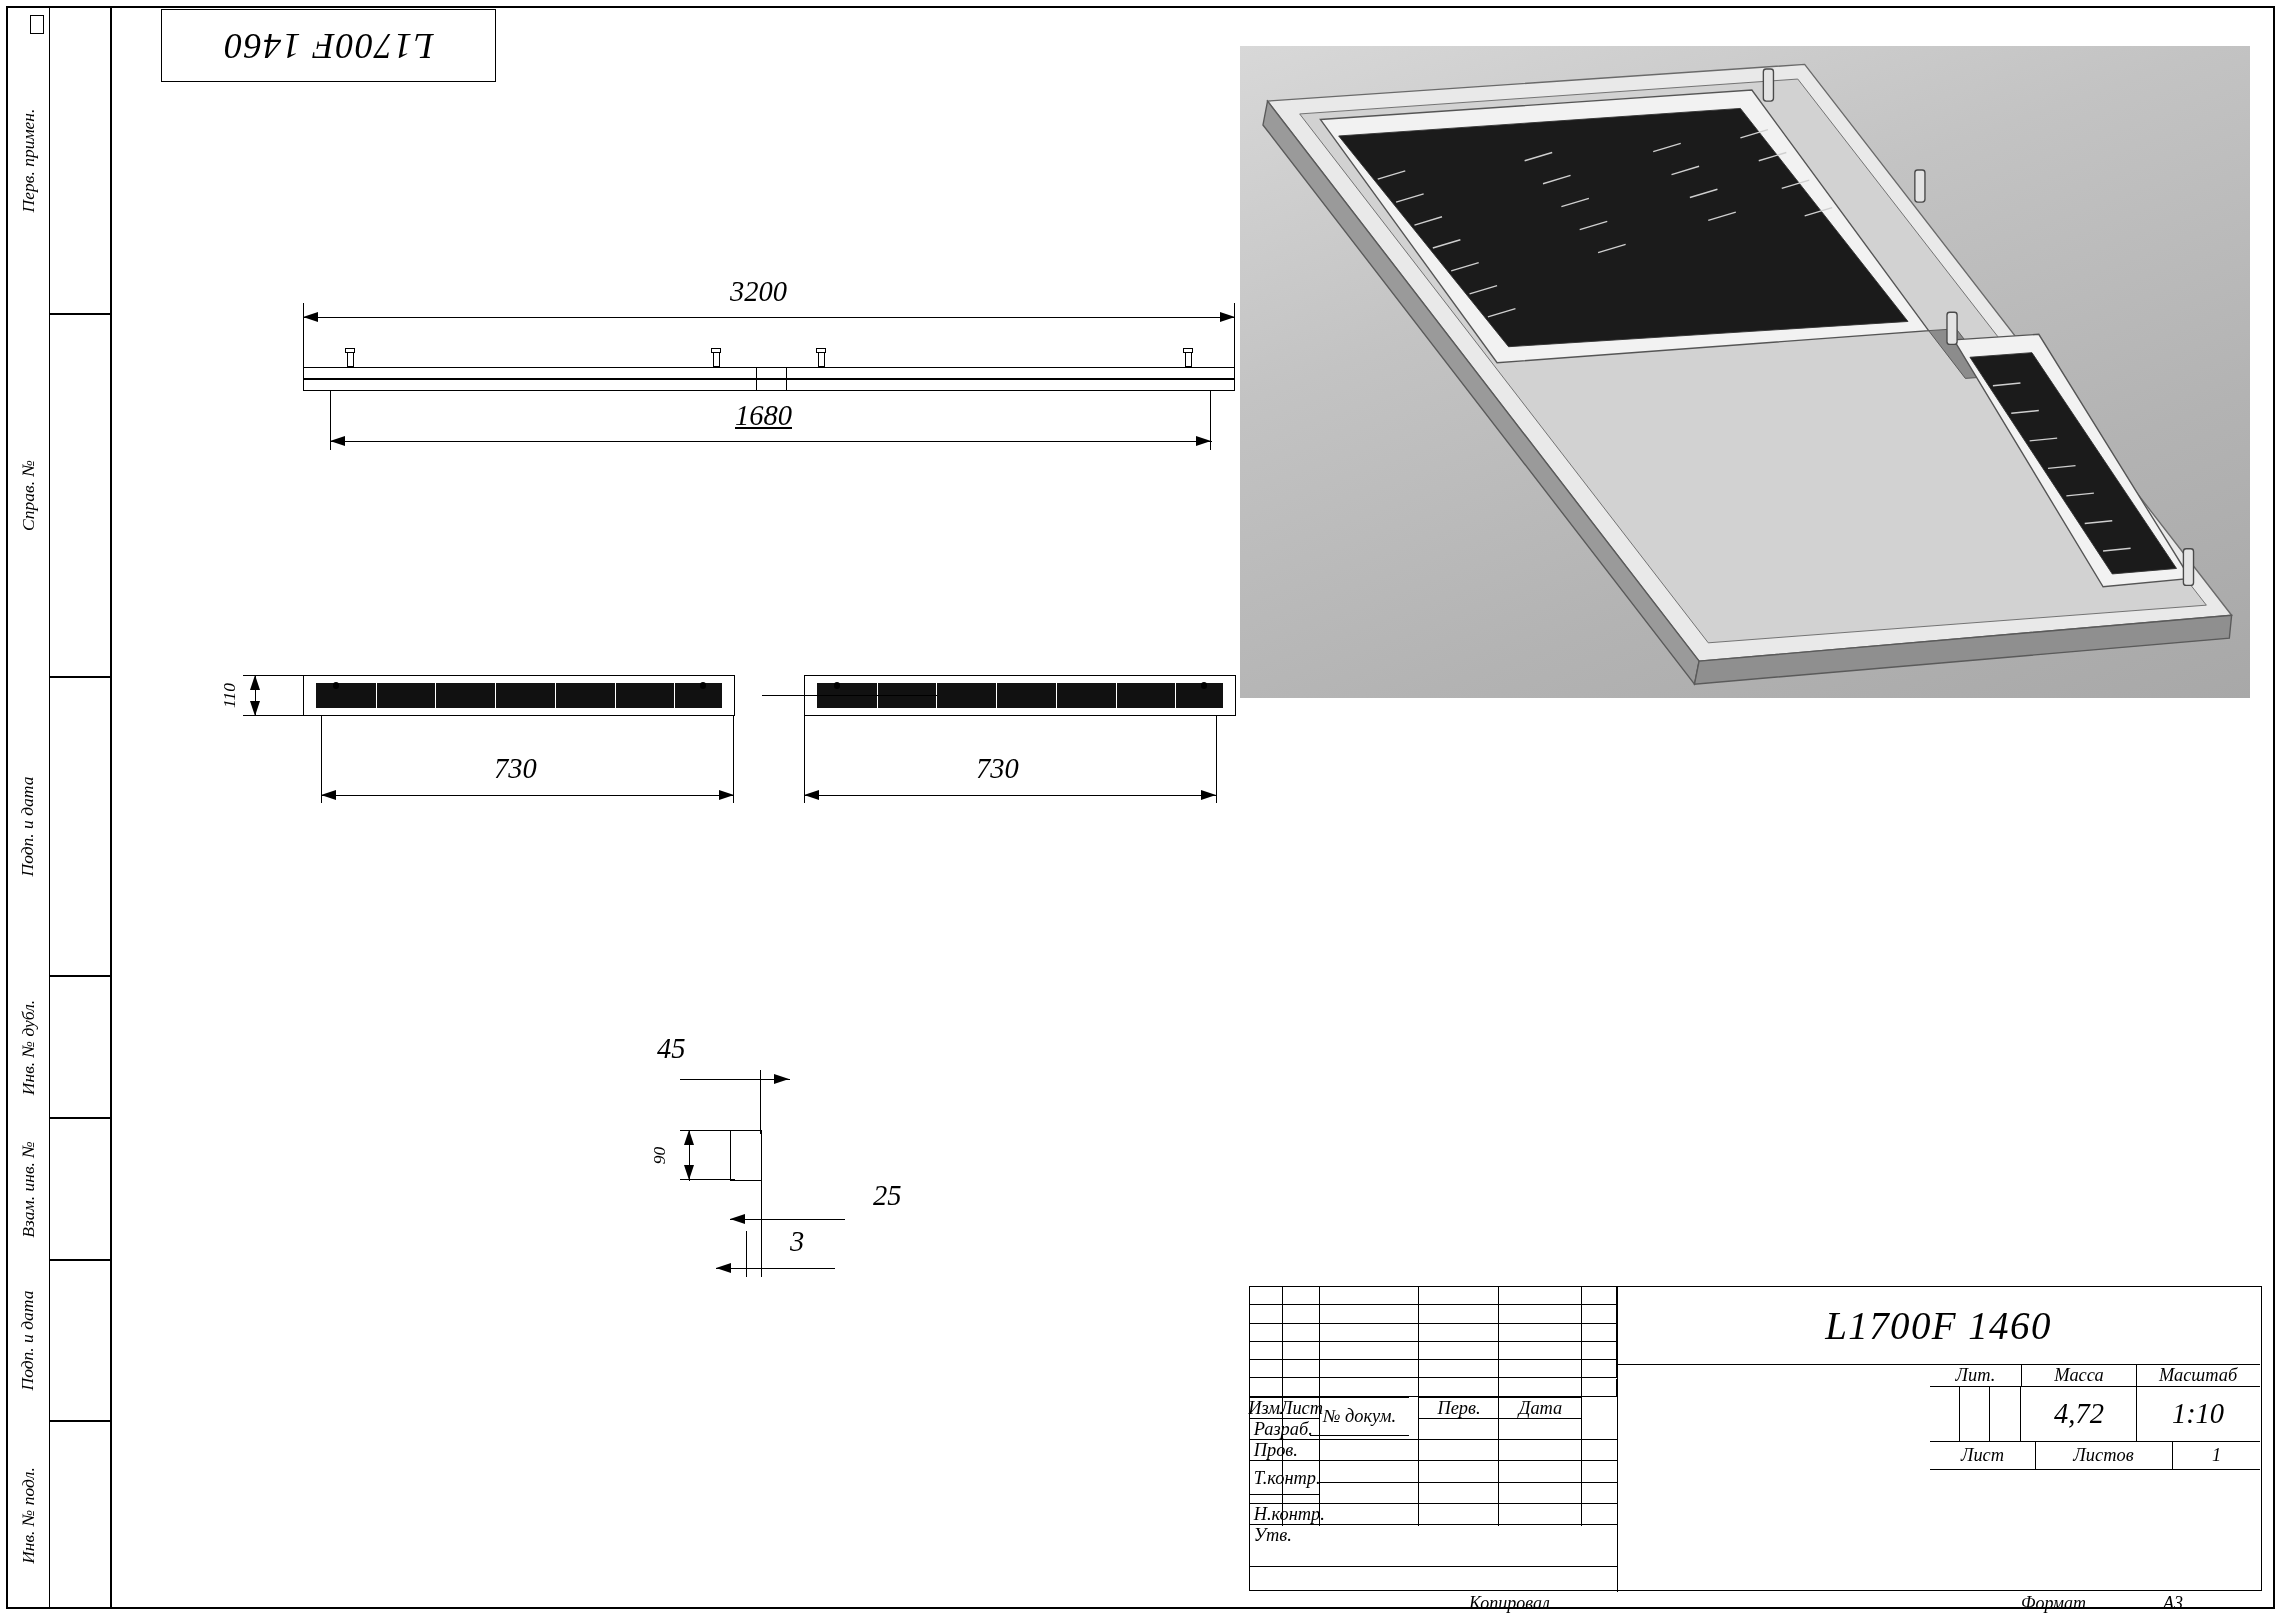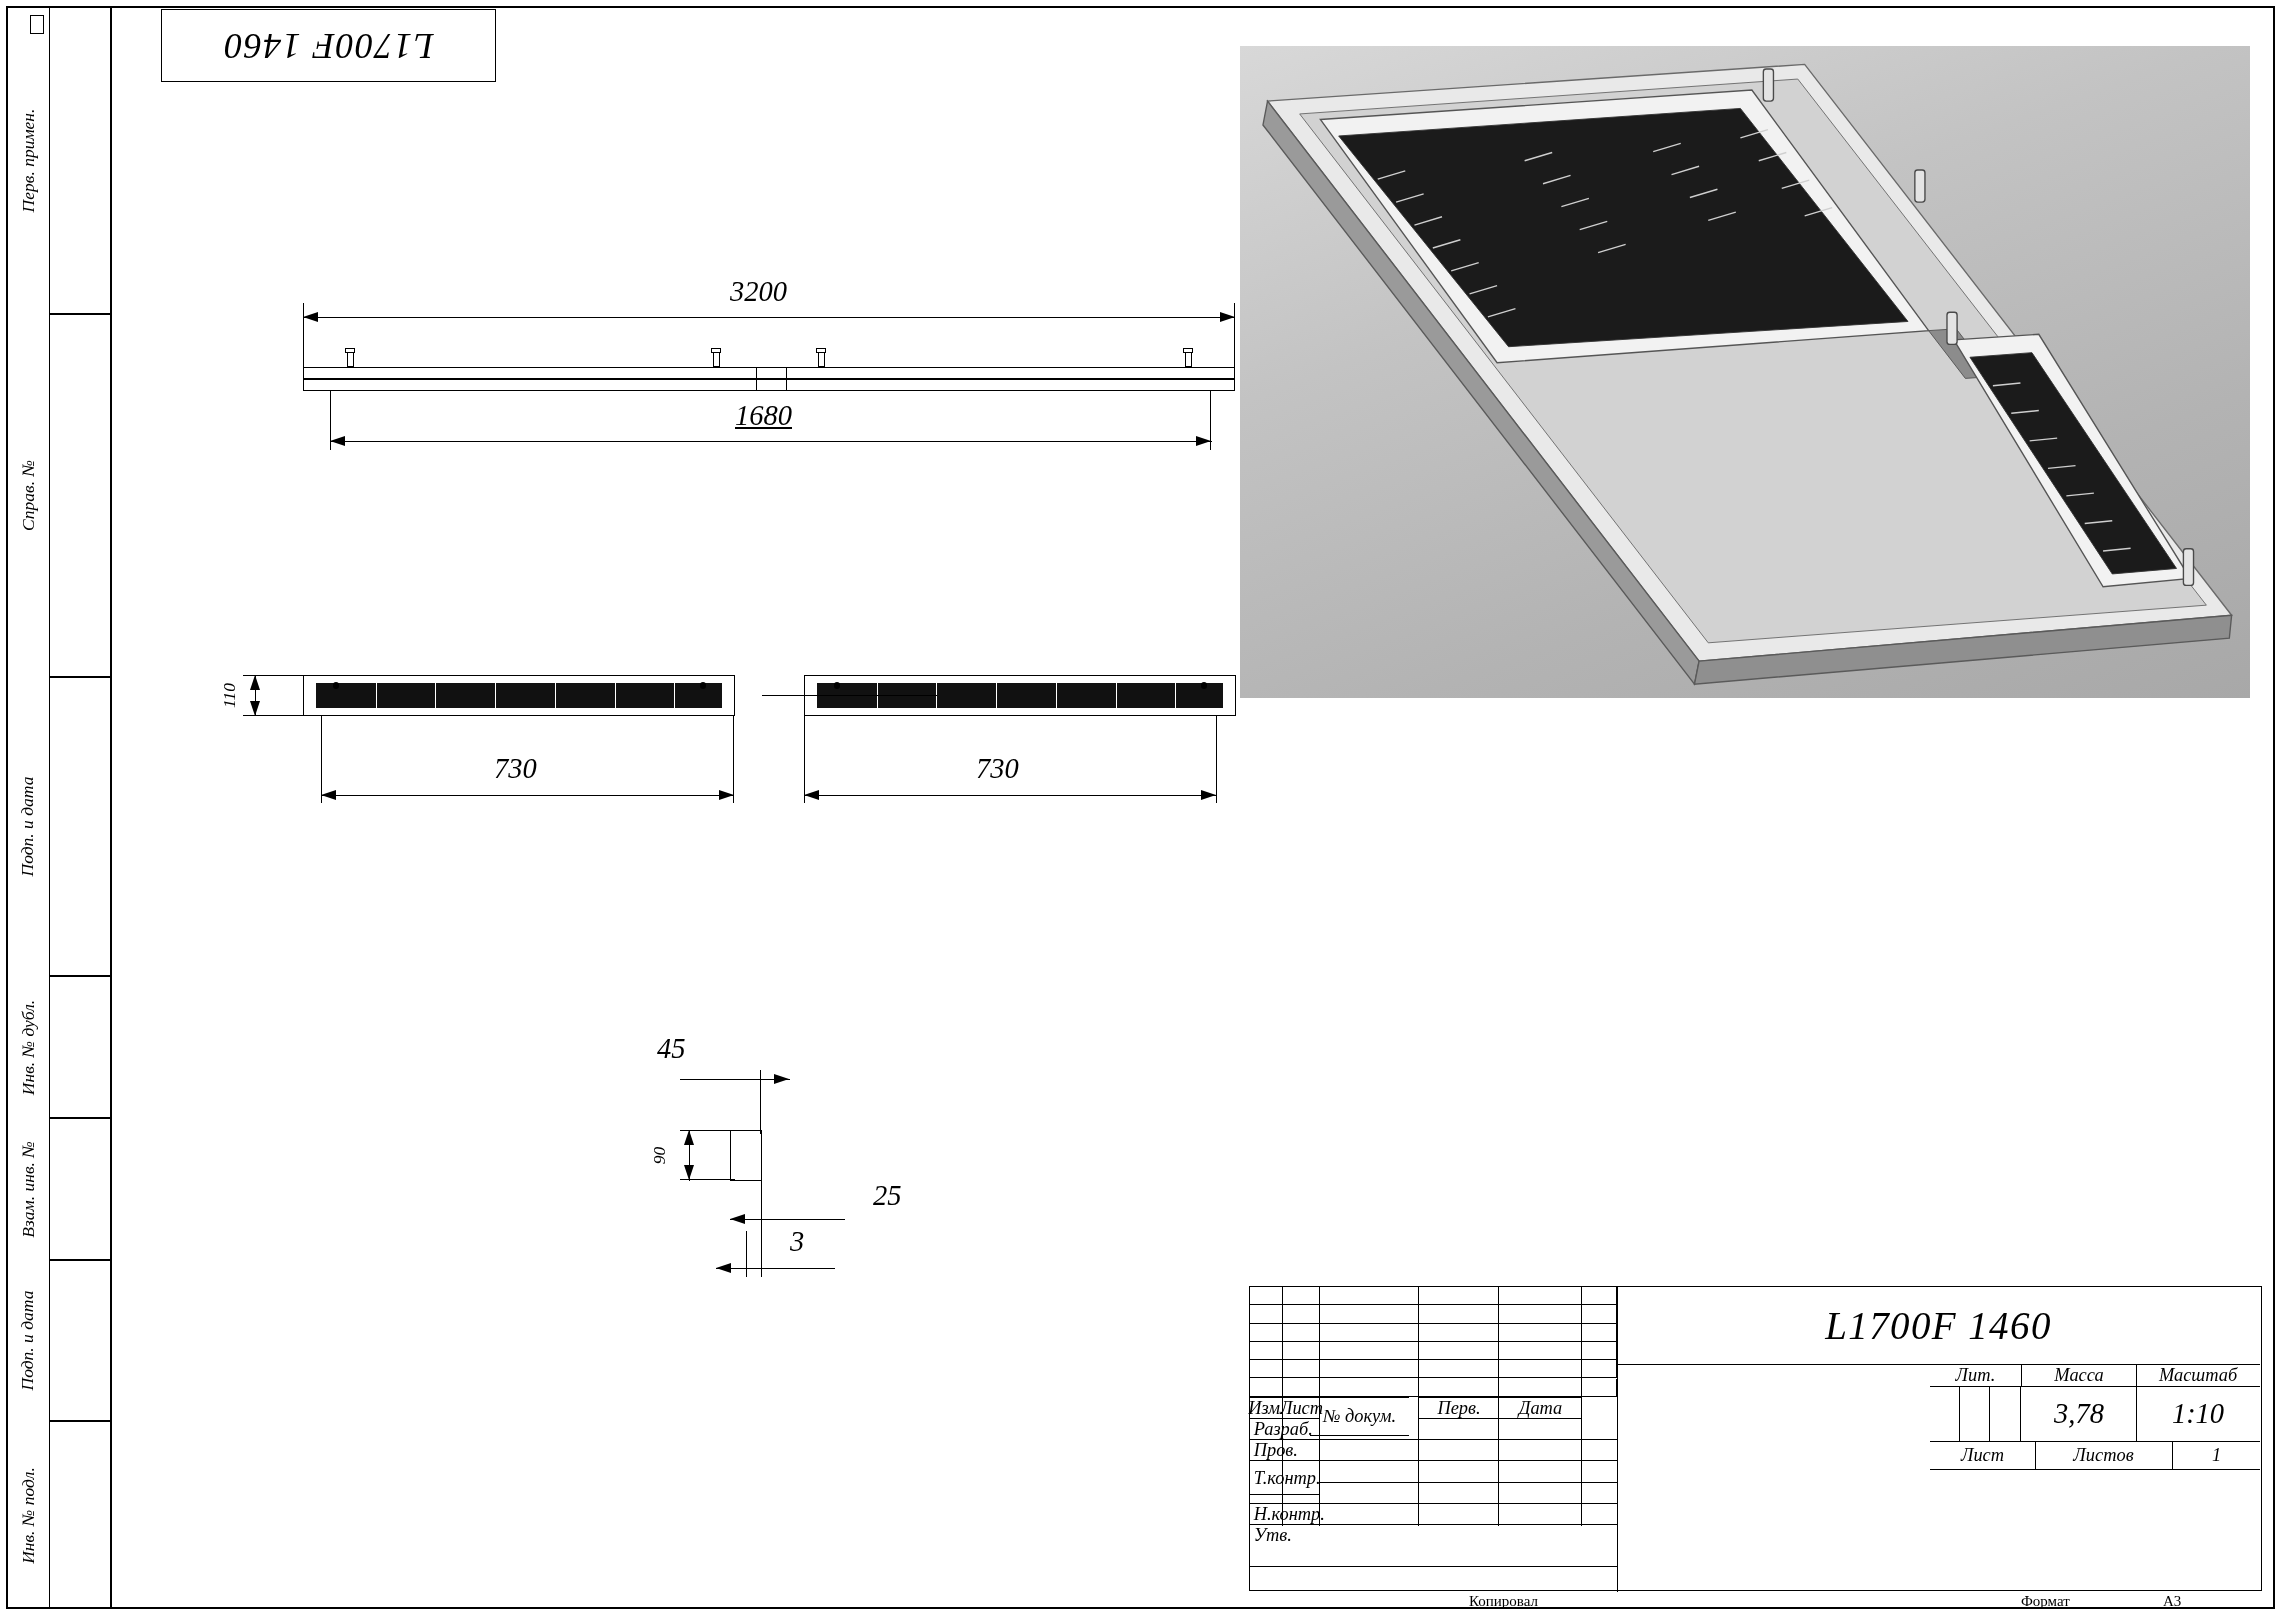--- a/index.html
+++ b/index.html
@@ -86,21 +86,21 @@
   .bt{border-top:1.4px solid #000;}
   .br{border-right:1.4px solid #000;}
   .bb{border-bottom:1.4px solid #000;}
   .ctext{display:flex;align-items:center;justify-content:center;}
   .ltext{display:flex;align-items:center;padding-left:3.7px;}
   .big-name{font-size:39px;font-style:italic;letter-spacing:1.4px;}
   .mid-name{font-size:42px;font-style:italic;letter-spacing:1.4px;}
   .mat{font-size:28.5px;font-style:italic;}
   .footer{
     position:absolute;left:1249px;top:1593px;width:1013px;height:23px;
-    font-size:15px;
+    font-size:18px;font-style:italic;
   }
   .footer .kop{position:absolute;left:220px;top:0;}
   .footer .fmt{position:absolute;left:772px;top:0;}
   .footer .fmt2{position:absolute;left:914px;top:0;}
 </style>
 </head>
 <body>
 
 <div class="frame-outer"></div>
 
@@ -342,21 +342,21 @@
 
 
 
   <div class="bb br ctext" style="left:680px;top:78px;width:92px;height:22px;">Лит.</div>
   <div class="bb br ctext" style="left:772px;top:78px;width:115px;height:22px;">Масса</div>
   <div class="bb ctext" style="left:886px;top:78px;width:124px;height:22px;">Масштаб</div>
 
   <div class="br" style="left:680px;top:100px;width:30px;height:55px;"></div>
   <div class="br" style="left:710px;top:100px;width:30px;height:55px;"></div>
   <div class="br" style="left:740px;top:100px;width:31px;height:55px;"></div>
-  <div class="bb br ctext" style="left:772px;top:100px;width:115px;height:55px;font-size:28.5px;">3,78</div>
+  <div class="bb br ctext" style="left:772px;top:100px;width:115px;height:55px;font-size:28.5px;">4,72</div>
   <div class="bb ctext" style="left:886px;top:100px;width:124px;height:55px;font-size:28.5px;">1:10</div>
   <div class="bb" style="left:680px;top:100px;width:92px;height:55px;"></div>
 
   <div class="bb br ctext" style="left:680px;top:155px;width:106px;height:27.6px;">Лист</div>
   <div class="bb br ctext" style="left:785px;top:155px;width:138px;height:27.6px;">Листов</div>
   <div class="bb ctext" style="left:923px;top:155px;width:87px;height:27.6px;">1</div>
 
   <div style="left:680px;top:183px;width:331px;height:123px;"></div>
 </div>
 

